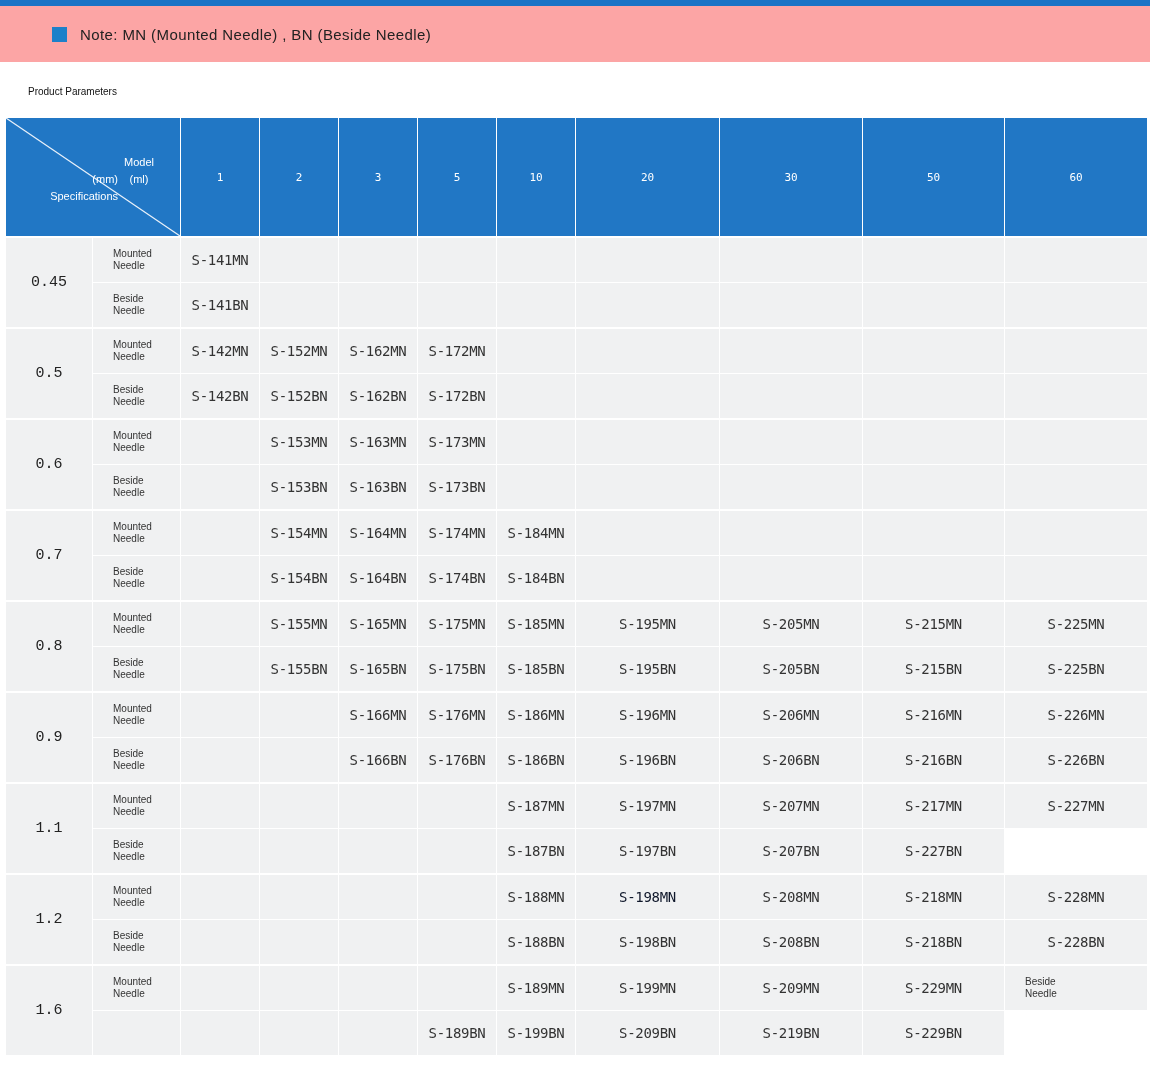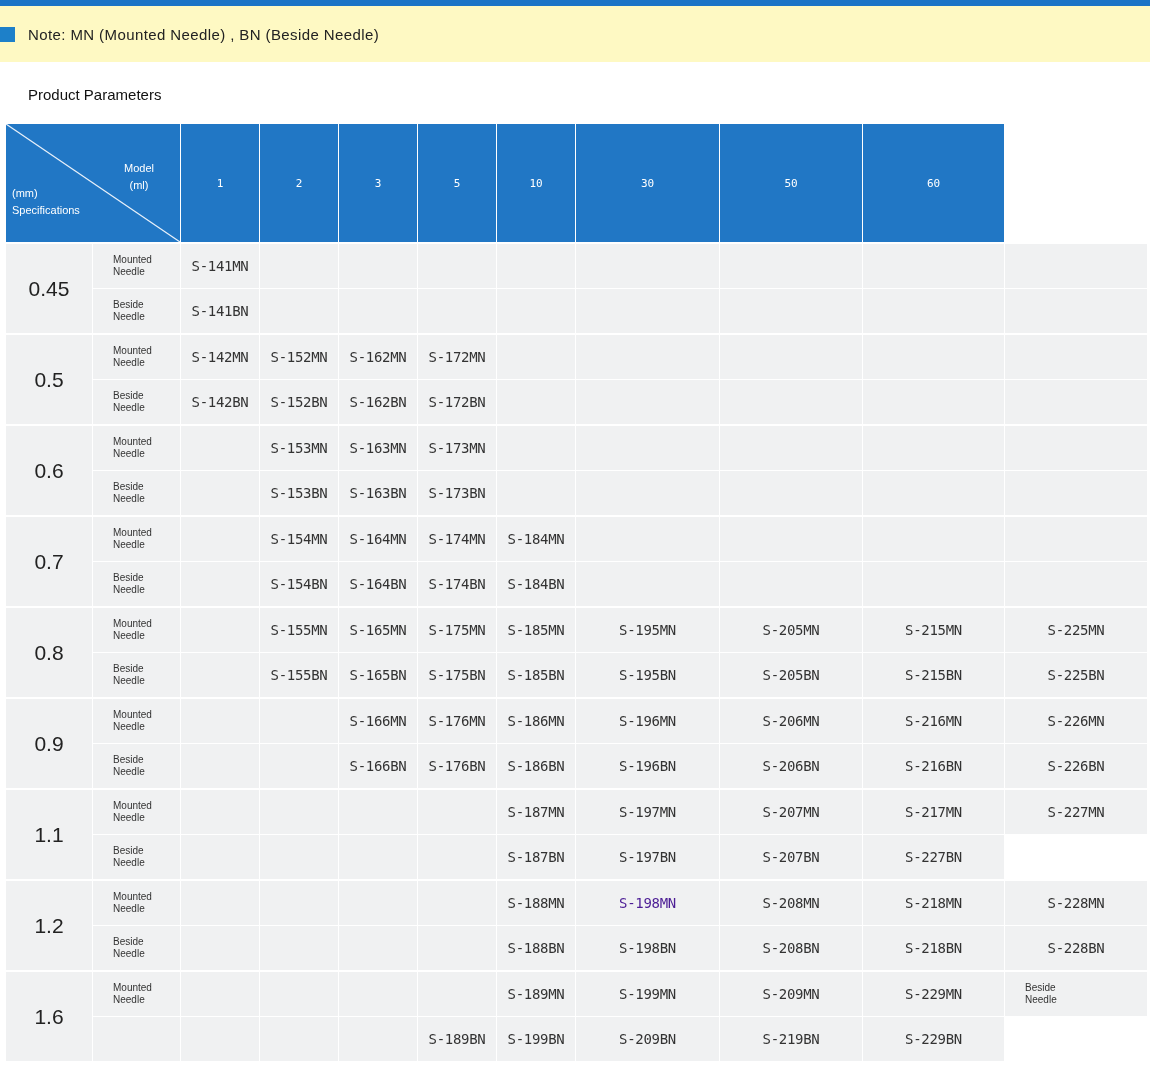--- a/index.html
+++ b/index.html
@@ -3,52 +3,52 @@
 <meta charset="utf-8">
 <style>
   * { margin:0; padding:0; box-sizing:border-box; }
   html,body { background:#ffffff; }
   body {
     width:1150px; height:1090px; overflow:hidden; position:relative;
     font-family:"Liberation Sans", sans-serif;
   }
   .top-strip { height:6px; background:#1b74c6; }
   .note-band {
-    height:56px; background:#fef9c3;
-    display:flex; align-items:center; 
+    height:56px; background:#fca5a5;
+    display:flex; align-items:center; padding-left:52px;
   }
   .note-icon { width:15px; height:15px; background:#1d80c9; margin-right:13px; flex:0 0 auto; }
   .note-text { font-size:15px; color:#222; letter-spacing:0.4px; }
-  .section-title { margin:24px 0 0 28px; font-size:15px; color:#111; }
+  .section-title { margin:24px 0 0 28px; font-size:10px; color:#111; }
 
   .ptable { margin:21px 0 0 6px; width:1141px; }
   .grid {
     display:grid;
     grid-template-columns:86px 87px 78px 78px 78px 78px 78px 143px 142px 141px 142px;
     gap:1px;
   }
   .thead { height:118px; grid-template-rows:118px; margin-bottom:2px; }
   .hcell {
     background:#2177c5; color:#fff;
     display:flex; align-items:center; justify-content:center;
     font-size:11px; font-family:"DejaVu Sans Mono", monospace;
   }
   .corner { grid-column:1 / 3; position:relative; display:block; }
   .corner svg { position:absolute; inset:0; width:100%; height:100%; }
   .corner-model { position:absolute; top:36px; right:9px; width:64px; text-align:center;
                   font-family:"Liberation Sans", sans-serif; line-height:1.5; }
-  .corner-spec  { position:absolute; bottom:24px; left:6px; width:106px; text-align:left;
+  .corner-spec  { position:absolute; bottom:32px; left:6px; width:106px; text-align:right;
                   font-family:"Liberation Sans", sans-serif; line-height:1.5; }
 
   .group { grid-template-rows:44px 44px; margin-top:2px; }
   .cell { background:#f0f1f2; }
   .spec {
     grid-row:1 / 3; grid-column:1;
     display:flex; align-items:center; justify-content:center;
-    font-family:Liberation Sans, sans-serif; font-size:21px; color:#222;
+    font-family:Liberation Mono, monospace; font-size:15px; color:#222;
   }
   .ntype {
     display:flex; flex-direction:column; justify-content:center;
     padding-left:20px; font-size:10px; color:#333; line-height:1.22;
   }
   .code {
     display:flex; align-items:center; justify-content:center;
     font-family:"DejaVu Sans Mono", monospace; font-size:14px; color:#333;
     letter-spacing:-0.3px;
   }
@@ -78,20 +78,21 @@
       <div class="corner-spec">
         <div>(mm)</div>
         <div>Specifications</div>
       </div>
     </div>
   <div class="hcell">1</div>
       <div class="hcell">2</div>
       <div class="hcell">3</div>
       <div class="hcell">5</div>
       <div class="hcell">10</div>
+      <div class="hcell">20</div>
       <div class="hcell">30</div>
       <div class="hcell">50</div>
       <div class="hcell">60</div>
     </div>
   <div id="table-body">
       <div class="grid group">
         <div class="cell spec">0.45</div>
         <div class="cell ntype">
           <div>Mounted</div>
           <div>Needle</div>
@@ -296,21 +297,21 @@
         <div class="cell spec">1.2</div>
         <div class="cell ntype">
           <div>Mounted</div>
           <div>Needle</div>
         </div>
         <div class="cell code"></div>
         <div class="cell code"></div>
         <div class="cell code"></div>
         <div class="cell code"></div>
         <div class="cell code">S-188MN</div>
-        <div class="cell code" style="color: #4c1d95;">S-198MN</div>
+        <div class="cell code" style="color: #0f172a;">S-198MN</div>
         <div class="cell code">S-208MN</div>
         <div class="cell code">S-218MN</div>
         <div class="cell code">S-228MN</div>
         <div class="cell ntype">
           <div>Beside</div>
           <div>Needle</div>
         </div>
         <div class="cell code"></div>
         <div class="cell code"></div>
         <div class="cell code"></div>

